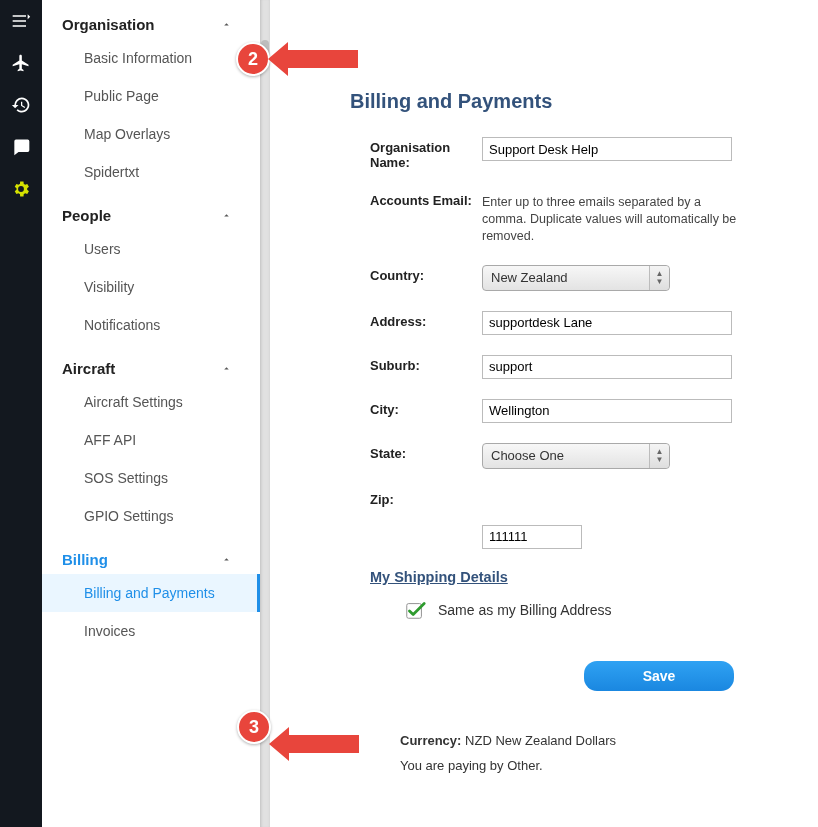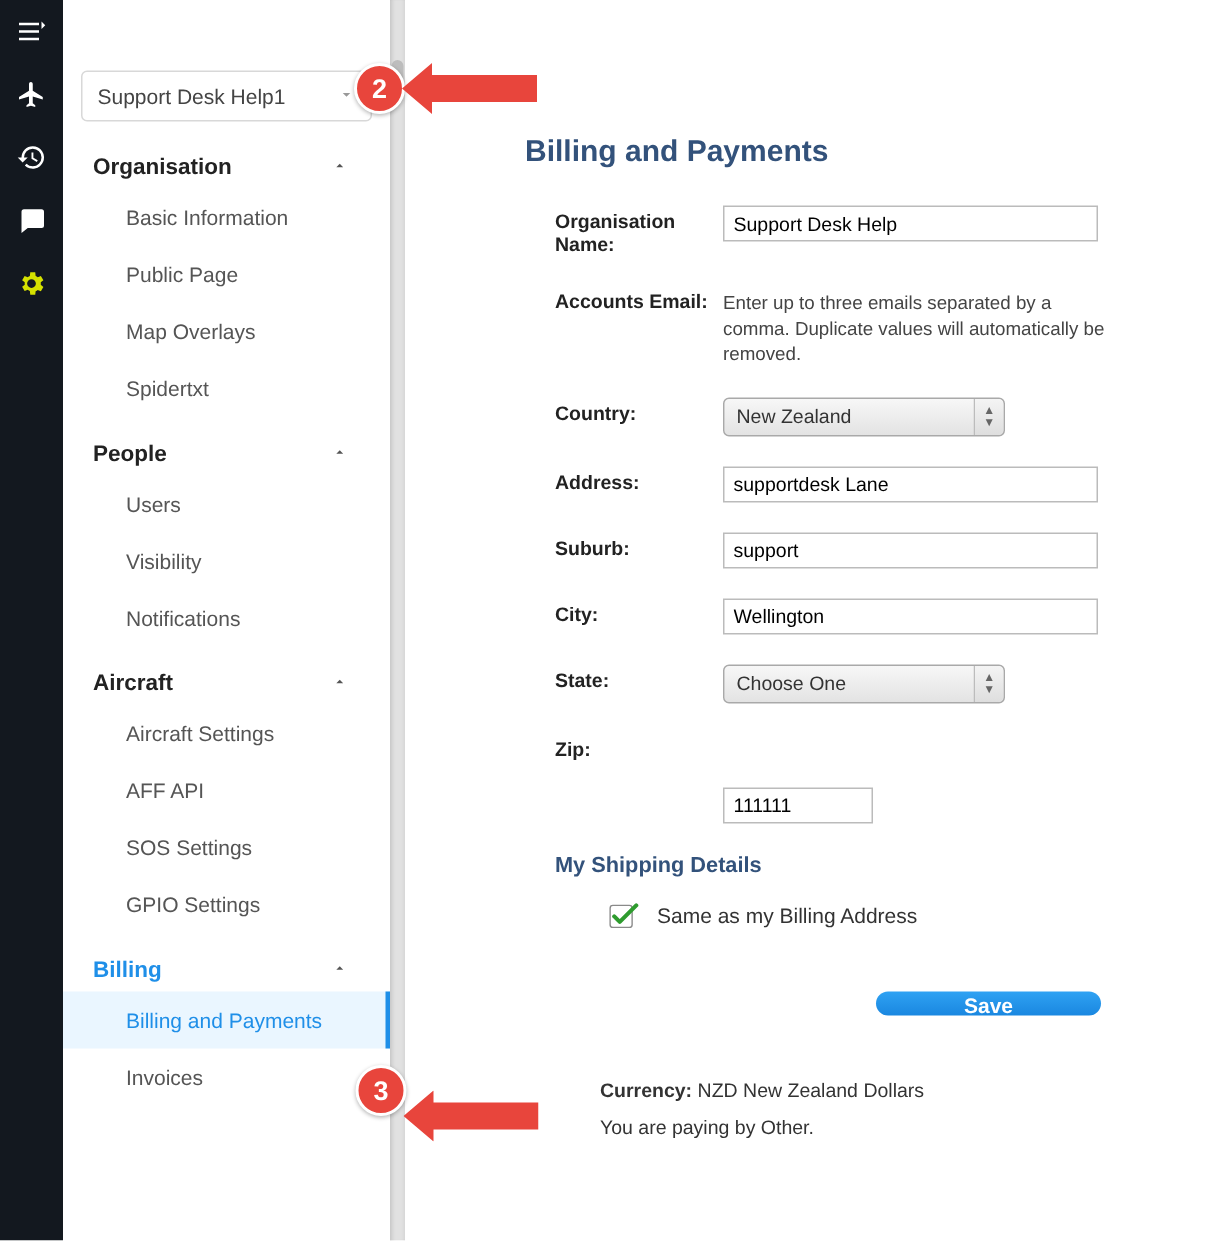--- a/index.html
+++ b/index.html
@@ -30,25 +30,25 @@
   .main { position:absolute; left:270px; top:0; right:0; bottom:0; padding:40px 20px 20px 100px; overflow:hidden; }
   .page-title { font-size:20px; font-weight:700; color:#33527b; margin:50px 0 24px -20px; }
   .form-row { display:flex; align-items:flex-start; margin:12px 0 20px 0; }
   .form-label { width:112px; font-weight:700; font-size:13px; color:#222; padding-top:3px; flex-shrink:0;}
   .form-field input[type=text] { width:250px; height:24px; border:1px solid #bbb; padding:2px 6px; font-size:13px; font-family:inherit; }
   .form-field input.zip { width:100px;margin-top:36px; }
   .form-hint { font-size:12.5px; color:#444; margin-top:4px; width:260px; line-height:1.35;}
   .select-box { width:188px; height:26px; border:1px solid #a9a9a9; border-radius:4px; background:linear-gradient(#f7f7f7,#e3e3e3); display:flex; align-items:center; padding:0 8px; font-size:13px; position:relative; }
   .select-box .stepper { position:absolute; right:0; top:0; width:20px; height:100%; border-left:1px solid #bcbcbc; border-radius:0 4px 4px 0; background:linear-gradient(#f4f4f4,#dedede); display:flex; flex-direction:column; align-items:center; justify-content:center;}
   .stepper span { font-size:8px; line-height:8px; color:#666; }
-  .section-sub { font-weight:700; color:#33527b; font-size:14.5px; margin:20px 0 14px 0; }
+  .section-sub { font-weight:700; color:#33527b; font-size:14.5px; margin:20px 0 14px 0;text-decoration:underline; }
   .checkbox-row { display:flex; align-items:center; gap:12px; margin-left:34px;}
   .checkmark-box { width:22px; height:22px; display:flex; align-items:center; justify-content:center; }
   .checkmark-box svg { width:22px; height:22px; }
-  .save-btn { margin:40px 0 30px 214px; width:150px; height:16px; border:none; border-radius:13px; background:linear-gradient(#2fa2f3,#1a87e0); color:#fff; font-weight:700; font-size:14px; cursor:pointer;}
+  .save-btn { margin:40px 0 30px 214px; width:150px; height:30px; border:none; border-radius:13px; background:linear-gradient(#2fa2f3,#1a87e0); color:#fff; font-weight:700; font-size:14px; cursor:pointer;}
   .currency-line { font-size:13px; margin-left:30px; margin-top:12px;}
   .currency-line strong{font-weight:700;}
   .paying-line {font-size:13px; margin-left:30px; margin-top:10px;}
 
   
   .callout { position:absolute; display:flex; align-items:center; pointer-events:none; }
   .callout-circle { width:34px; height:34px; border-radius:50%; background:#e8453c; border:2px solid #fff; color:#fff; font-weight:700; display:flex; align-items:center; justify-content:center; font-size:18px; box-shadow:0 1px 3px rgba(0,0,0,.3); flex-shrink:0;}
   .callout-arrow { height:34px; display:flex; align-items:center; margin-left:-2px;}
   .callout-arrow svg { height:34px; }
 </style>
@@ -78,26 +78,20 @@
       </svg>
   </div>
   <div class="rail-item active">
     <svg viewBox="0 0 24 24">
         <path d="M19.4 13a7.5 7.5 0 000-2l2.1-1.6-2-3.4-2.5 1a7.6 7.6 0 00-1.7-1L15 3h-4l-.3 2.9a7.6 7.6 0 00-1.7 1l-2.5-1-2 3.4L6.6 11a7.5 7.5 0 000 2l-2.1 1.6 2 3.4 2.5-1a7.6 7.6 0 001.7 1L11 21h4l.3-2.9a7.6 7.6 0 001.7-1l2.5 1 2-3.4zM12 15.5A3.5 3.5 0 1115.5 12 3.5 3.5 0 0112 15.5z"></path>
       </svg>
   </div>
 </div>
 
 <div class="sidebar">
-  <div class="org-select">
-    <span>Support Desk Help1</span>
-    <span class="chev"><svg viewBox="0 0 24 24">
-          <path d="M7 10l5 5 5-5z"></path>
-        </svg></span>
-  </div>
 
   <div class="nav-section-header">
     <span>Organisation</span>
     <span class="chev"><svg viewBox="0 0 24 24">
           <path d="M7 14l5-5 5 5z"></path>
         </svg></span>
   </div>
   <div class="nav-item">Basic Information</div>
   <div class="nav-item">Public Page</div>
   <div class="nav-item">Map Overlays</div>

